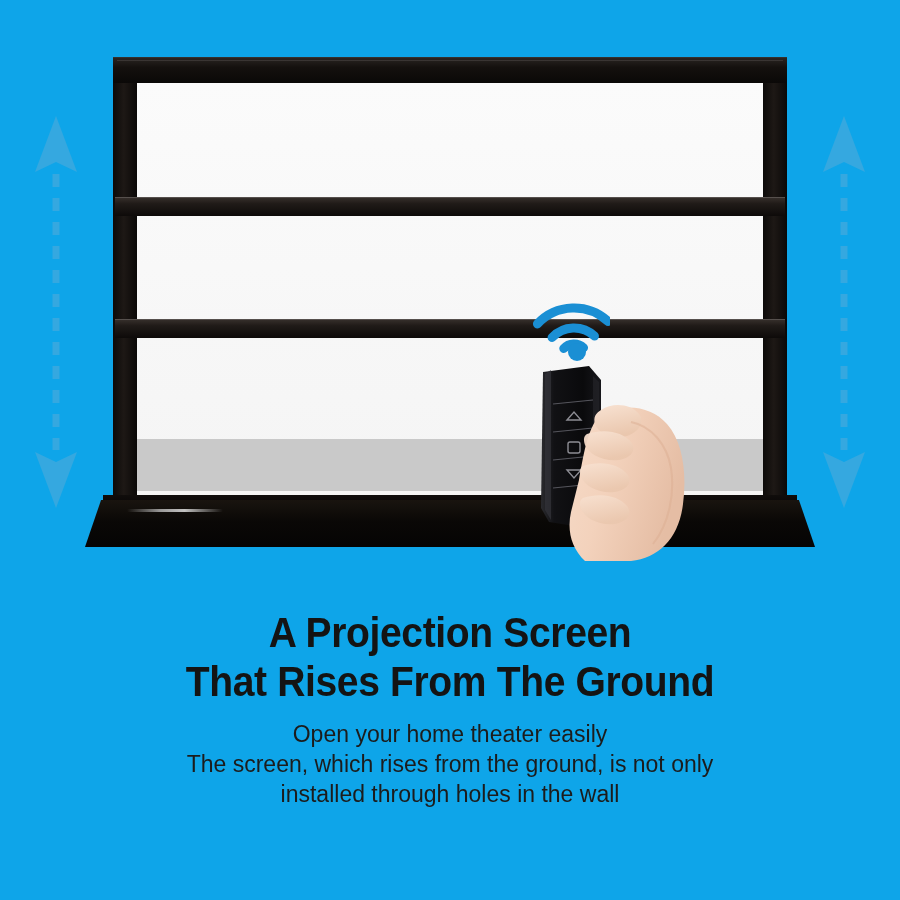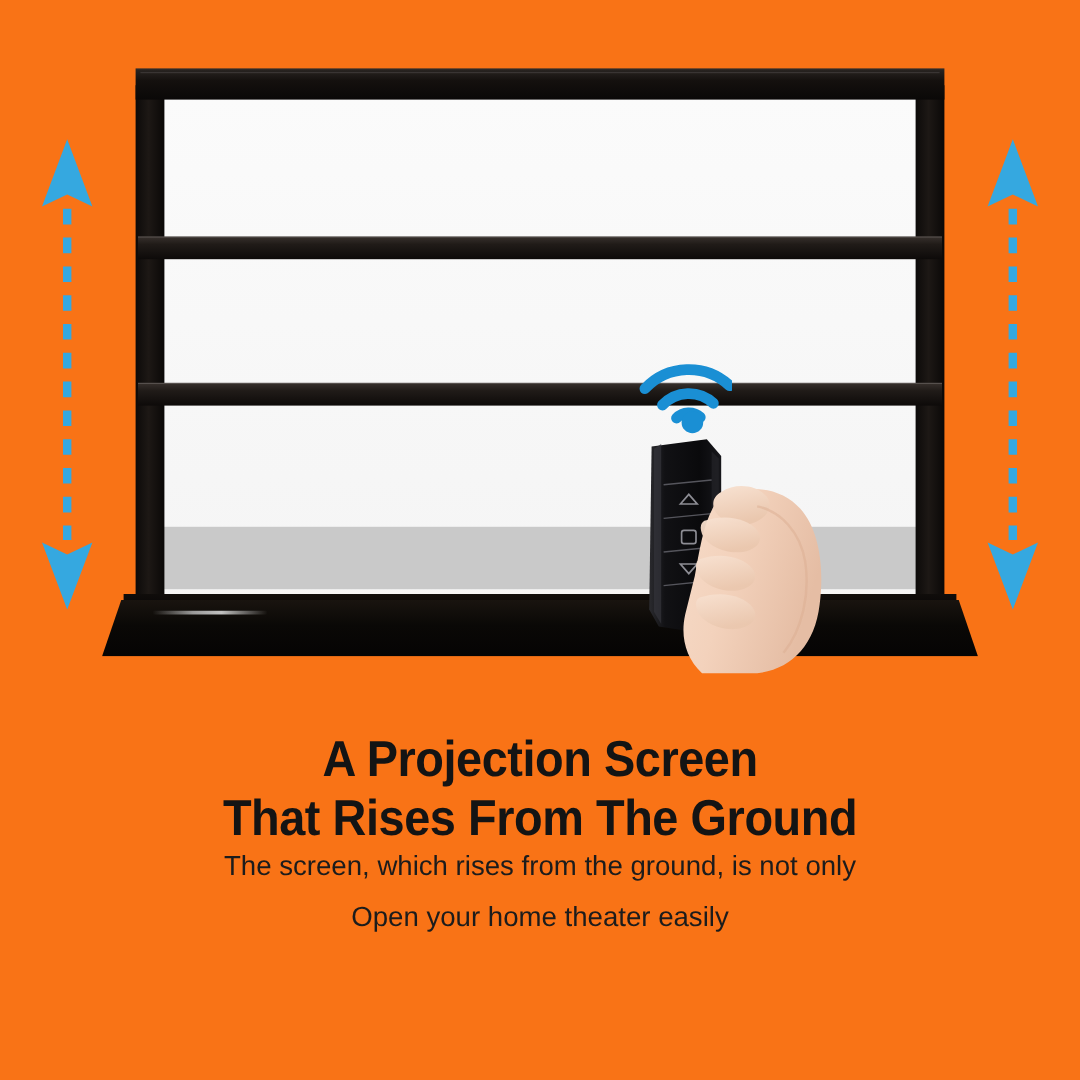--- a/index.html
+++ b/index.html
@@ -12,21 +12,21 @@
     height: 900px;
     overflow: hidden;
     font-family: "Liberation Sans", sans-serif;
     -webkit-font-smoothing: antialiased;
   }
 
   #stage {
     position: relative;
     width: 900px;
     height: 900px;
-    background: #f97316;
+    background: #0ea5e9;
   }
 
   
   #product {
     position: absolute;
     left: 0;
     top: 0;
     width: 900px;
     height: 580px;
   }
@@ -288,17 +288,18 @@
 
         <path d="M104 60 C124 64 140 82 144 106 C148 132 142 162 126 182" fill="none" stroke="#dcae92" stroke-width="2" opacity=".5"></path>
       </g>
     </svg>
 
   </div>
 
   <div id="caption">
     <div class="headline">A Projection Screen</div>
     <div class="headline">That Rises From The Ground</div>
+    <div class="subcopy">Open your home theater easily</div>
     <div class="subcopy" style="margin-top:0">The screen, which rises from the ground, is not only</div>
-    <div class="subcopy">Open your home theater easily</div>
+    <div class="subcopy" style="margin-top:0">installed through holes in the wall</div>
   </div>
 
 </div>
 
 </body></html>

